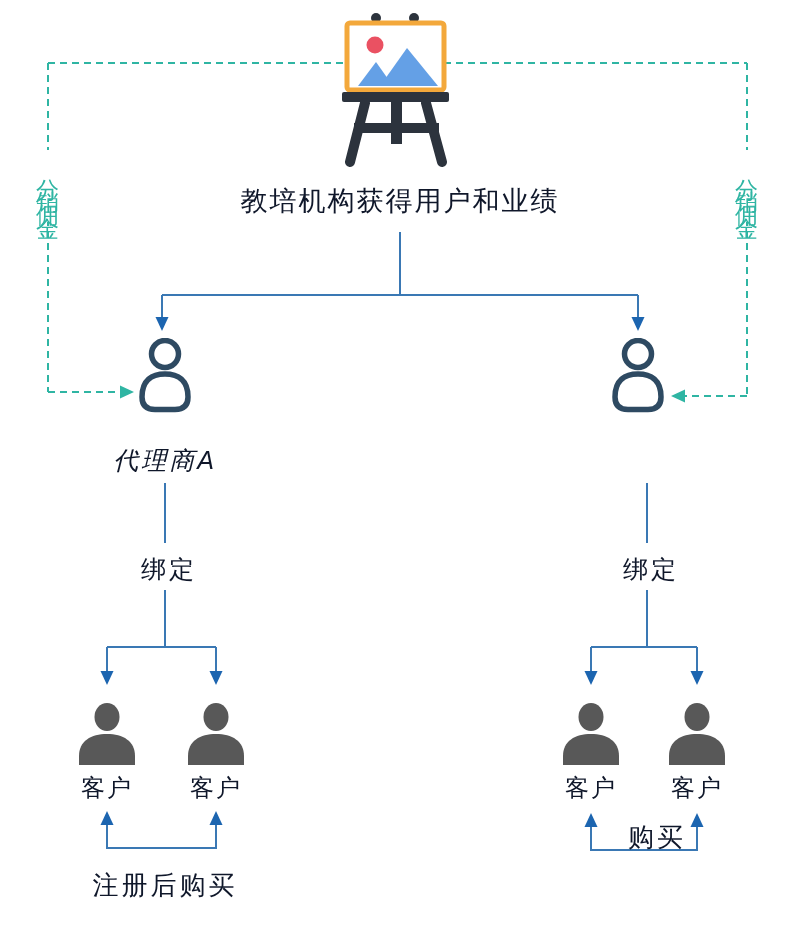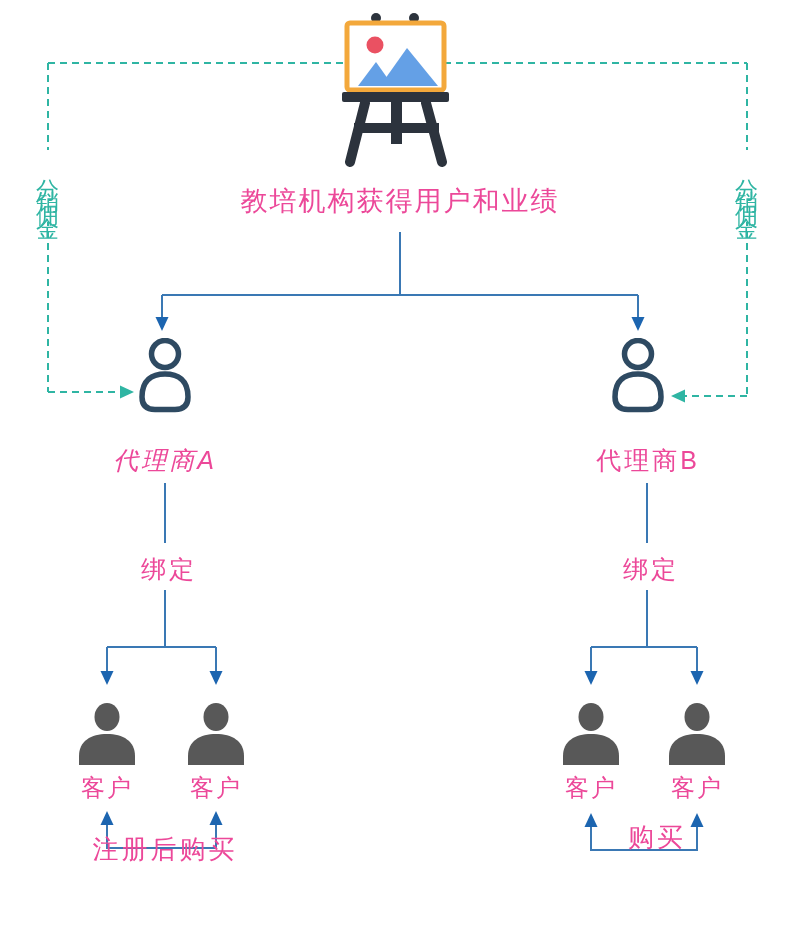--- a/index.html
+++ b/index.html
@@ -1,20 +1,20 @@
 <!DOCTYPE html>
 <html><head>
 <meta charset="utf-8">
 <style>
   html,body{margin:0;padding:0;background:#ffffff;}
   #page{position:relative;width:806px;height:929px;background:#ffffff;overflow:hidden;
         font-family:"Liberation Sans","DejaVu Sans",sans-serif;color:#1c1c1c;}
   #wires{position:absolute;left:0;top:0;z-index:1;}
   .icon{position:absolute;z-index:2;line-height:0;}
-  .label{position:absolute;z-index:3;text-align:center;color:#ec4899;white-space:nowrap;}
+  .label{position:absolute;z-index:3;text-align:center;color:#0f172a;white-space:nowrap;}
   .title{font-size:27px;letter-spacing:2px;}
   .node-label{font-size:25px;letter-spacing:3px;}
   .small-label{font-size:24px;letter-spacing:2px;text-align:center;}
   .edge-label{font-size:25px;letter-spacing:3px;background:#fff;padding:0 4px;}
   .purchase-label{font-size:26px;letter-spacing:3px;}
   .vlabel{position:absolute;z-index:3;writing-mode:vertical-lr;text-orientation:upright;
           color:#2fb5a3;font-size:23px;letter-spacing:13px;background:#ffffff;
           padding:10px 2px;white-space:nowrap;}
 </style>
 </head>
@@ -106,38 +106,37 @@
   </div>
   <div class="label node-label" style="left:85px;top:444px;width:160px;font-style:italic;">代理商A</div>
   <div class="label edge-label" style="left:105px;top:553px;width:120px;">绑定</div>
 
   <div class="icon" style="left:610px;top:338px;">
     <svg width="56" height="76" viewBox="0 0 56 76" fill="none" stroke="#2E4A62" stroke-width="5.5">
       <circle cx="28" cy="16" r="13.5"></circle>
       <path d="M5 59 C5 42 15 36 28 36 C41 36 51 42 51 59 C51 68 46 71.5 38 71.5 H18 C10 71.5 5 68 5 59 Z"></path>
     </svg>
   </div>
-  <div class="label node-label" style="left:568px;top:444px;width:160px;">代理商B</div>
   <div class="label edge-label" style="left:587px;top:553px;width:120px;">绑定</div>
 
   <div class="icon" style="left:78px;top:703px;">
     <svg width="58" height="62" viewBox="0 0 58 62" fill="#585858">
       <ellipse cx="29" cy="14" rx="12.5" ry="14"></ellipse>
       <path d="M1 62 V53 C1 38 13 31 29 31 C45 31 57 38 57 53 V62 Z"></path>
     </svg>
   </div>
   <div class="icon" style="left:187px;top:703px;">
     <svg width="58" height="62" viewBox="0 0 58 62" fill="#585858">
       <ellipse cx="29" cy="14" rx="12.5" ry="14"></ellipse>
       <path d="M1 62 V53 C1 38 13 31 29 31 C45 31 57 38 57 53 V62 Z"></path>
     </svg>
   </div>
   <div class="label small-label" style="left:57px;top:772px;width:100px;">客户</div>
   <div class="label small-label" style="left:166px;top:772px;width:100px;">客户</div>
-  <div class="label purchase-label" style="left:55px;top:832px;width:220px;">注册后购买</div>
+  <div class="label purchase-label" style="left:55px;top:868px;width:220px;">注册后购买</div>
 
   <div class="icon" style="left:562px;top:703px;">
     <svg width="58" height="62" viewBox="0 0 58 62" fill="#585858">
       <ellipse cx="29" cy="14" rx="12.5" ry="14"></ellipse>
       <path d="M1 62 V53 C1 38 13 31 29 31 C45 31 57 38 57 53 V62 Z"></path>
     </svg>
   </div>
   <div class="icon" style="left:668px;top:703px;">
     <svg width="58" height="62" viewBox="0 0 58 62" fill="#585858">
       <ellipse cx="29" cy="14" rx="12.5" ry="14"></ellipse>

